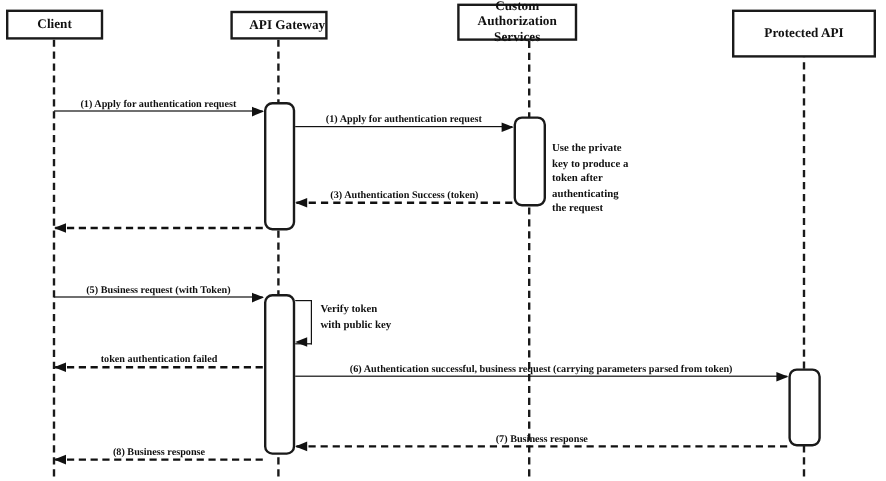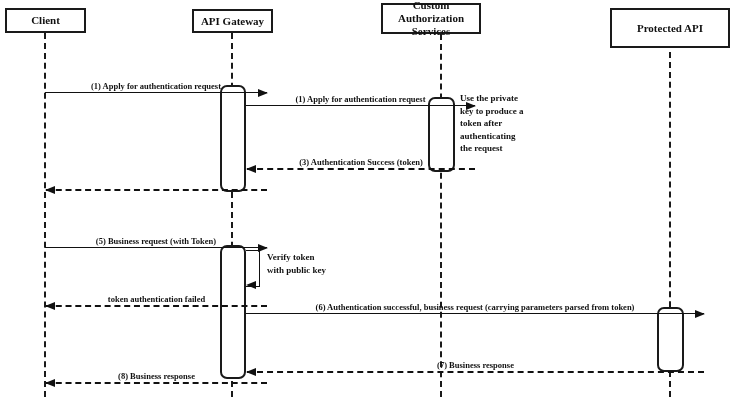--- a/index.html
+++ b/index.html
@@ -10,21 +10,21 @@
   .actor-box{
     position:absolute;box-sizing:border-box;border:2px solid #1a1a1a;background:#ffffff;
     display:flex;align-items:center;justify-content:center;text-align:center;
     font-size:11px;font-weight:700;line-height:13px;white-space:pre-line;z-index:2;
   }
   .lifeline{position:absolute;width:0;border-left:2px dashed #1a1a1a;z-index:1;}
   .activation{
     position:absolute;box-sizing:border-box;border:2px solid #1a1a1a;border-radius:7px;
     background:#ffffff;z-index:2;
   }
-  .message{position:absolute;height:13px;z-index:3;padding-left:48px;}
+  .message{position:absolute;height:13px;z-index:3;}
   .message.solid{border-bottom:1.5px solid #111111;}
   .message.dashed{border-bottom:2px dashed #111111;}
   .msg-label{
     position:absolute;left:0;right:0;bottom:1px;text-align:center;
     font-size:8.5px;font-weight:700;white-space:nowrap;
   }
   .arrow{position:absolute;width:0;height:0;bottom:-5px;}
   .arrow.right{right:-1px;border-left:10px solid #111111;border-top:4px solid transparent;border-bottom:4px solid transparent;}
   .arrow.left{left:-1px;border-right:10px solid #111111;border-top:4px solid transparent;border-bottom:4px solid transparent;}
   .self-loop{
@@ -46,21 +46,21 @@
 <div id="canvas">
 
   <div class="lifeline" style="left:44px;top:33px;height:364px;"></div>
   <div class="lifeline" style="left:231px;top:33px;height:364px;"></div>
   <div class="lifeline" style="left:440px;top:34px;height:363px;"></div>
   <div class="lifeline" style="left:669px;top:32px;height:365px;"></div>
 
   <div class="actor-box" style="left:5px;top:8px;width:81px;height:25px;">
     <span>Client</span>
   </div>
-  <div class="actor-box" style="left:192px;top:9px;width:81px;height:24px;">
+  <div class="actor-box" style="left:192px;top:9px;width:81px;height:24px;justify-content:flex-end;">
     <span>API Gateway</span>
   </div>
   <div class="actor-box" style="left:381px;top:3px;width:100px;height:31px;">
     <span>Custom Authorization
 Services</span>
   </div>
   <div class="actor-box" style="left:610px;top:8px;width:120px;height:40px;">
     <span>Protected API</span>
   </div>
 
@@ -111,19 +111,19 @@
   <div class="message dashed" style="left:247px;top:358px;width:409px;">
     <div class="msg-label">(7) Business response</div>
     <div class="arrow left"></div>
   </div>
 
   <div class="message dashed" style="left:46px;top:369px;width:173px;">
     <div class="msg-label">(8) Business response</div>
     <div class="arrow left"></div>
   </div>
 
-  <div class="note-text" style="left:460px;top:92px;width:100px;">Use the private
+  <div class="note-text" style="left:460px;top:117px;width:100px;">Use the private
 key to produce a
 token after
 authenticating
 the request</div>
 
 </div>
 
 </body></html>

